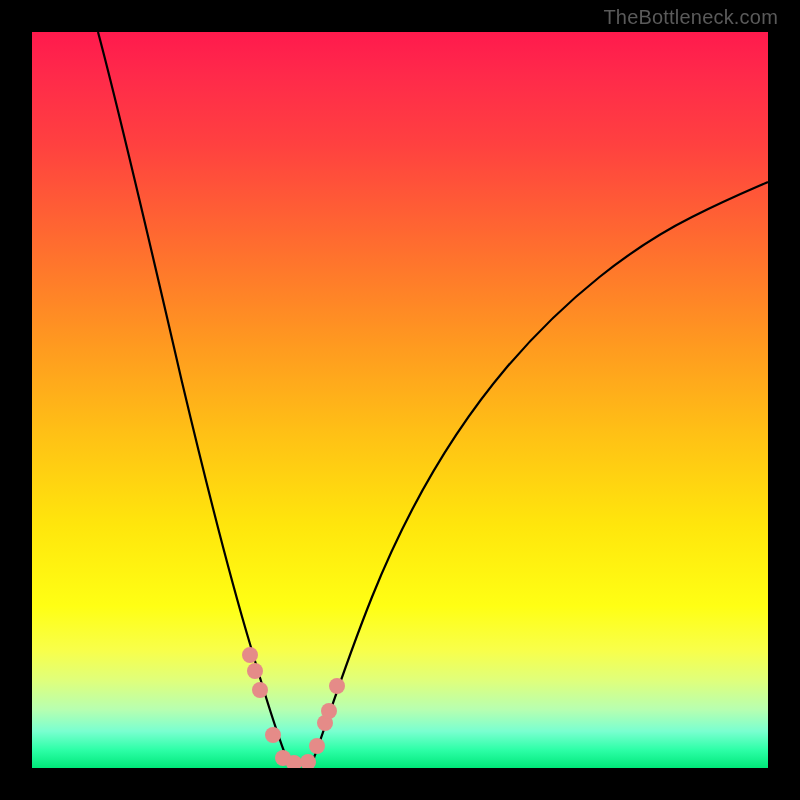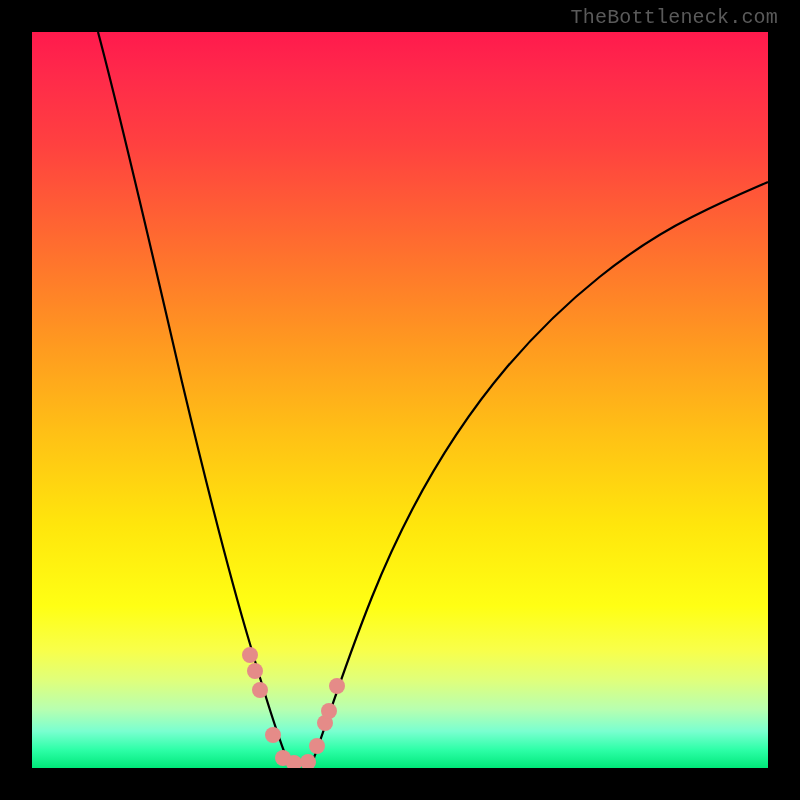--- a/index.html
+++ b/index.html
@@ -11,21 +11,20 @@
     overflow: hidden;
     font-family: Arial, Helvetica, sans-serif;
   }
   .frame {
     position: absolute;
     top: 0;
     left: 0;
     width: 800px;
     height: 800px;
     background: #000;
-    font-family: Liberation Mono, monospace;
   }
   .plot-area {
     position: absolute;
     top: 32px;
     left: 32px;
     width: 736px;
     height: 736px;
     overflow: hidden;
   }
   .gradient {

